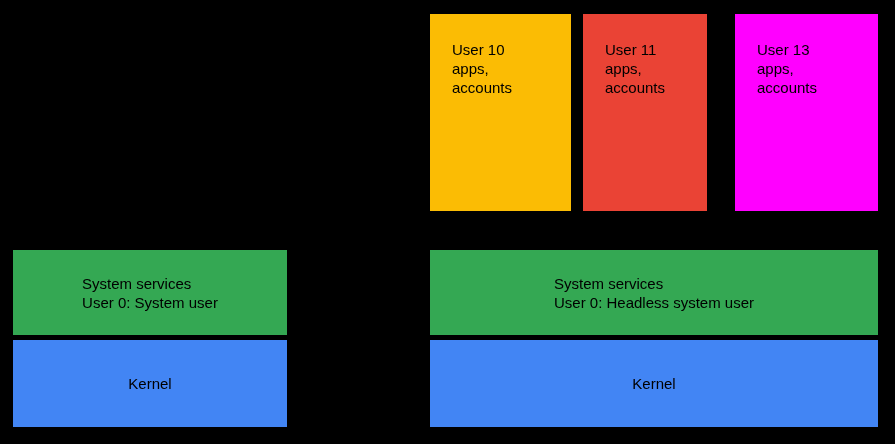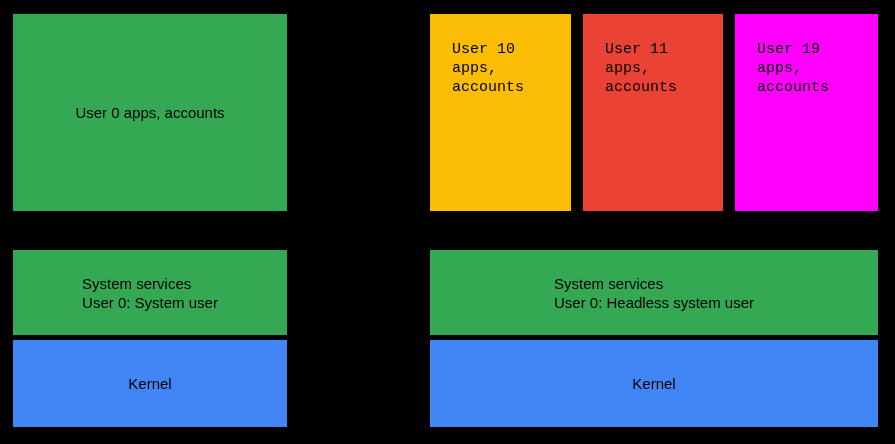--- a/index.html
+++ b/index.html
@@ -30,54 +30,52 @@
     justify-content: center;
     text-align: center;
   }
   
   .box.topleft {
     display: flex;
     align-items: flex-start;
     justify-content: flex-start;
     text-align: left;
     padding: 26px 0 0 22px;
-    font-family: Liberation Mono, monospace;
   }
   
   .box.block {
     display: flex;
     align-items: center;
     justify-content: center;
     margin-top: 17px;
   }
   .box.block .txt {
     text-align: left;
   }
 </style>
 </head>
 <body>
 
 <div id="canvas">
 
-  <div class="box center" style="left:13px; top:14px; width:274px; height:197px; background:#34A853;">User 0 apps, accounts</div>
 
   <div class="box block" style="left:13px; top:233px; width:274px; height:85px; background:#34A853;"><span class="txt">System services
 User 0: System user</span></div>
 
   <div class="box center" style="left:13px; top:340px; width:274px; height:87px; background:#4285F4;">Kernel</div>
 
   <div class="box topleft" style="left:430px; top:14px; width:141px; height:197px; background:#FBBC04;">User 10
 apps,
 accounts</div>
 
-  <div class="box topleft" style="left:583px; top:14px; width:140px; height:197px; background:#EA4335;">User 11
+  <div class="box topleft" style="left:583px; top:14px; width:124px; height:197px; background:#EA4335;">User 11
 apps,
 accounts</div>
 
-  <div class="box topleft" style="left:735px; top:14px; width:143px; height:197px; background:#FF00FF;">User 19
+  <div class="box topleft" style="left:735px; top:14px; width:143px; height:197px; background:#FF00FF;">User 13
 apps,
 accounts</div>
 
   <div class="box block" style="left:430px; top:233px; width:448px; height:85px; background:#34A853;"><span class="txt">System services
 User 0: Headless system user</span></div>
 
   <div class="box center" style="left:430px; top:340px; width:448px; height:87px; background:#4285F4;">Kernel</div>
 
 </div>
 

